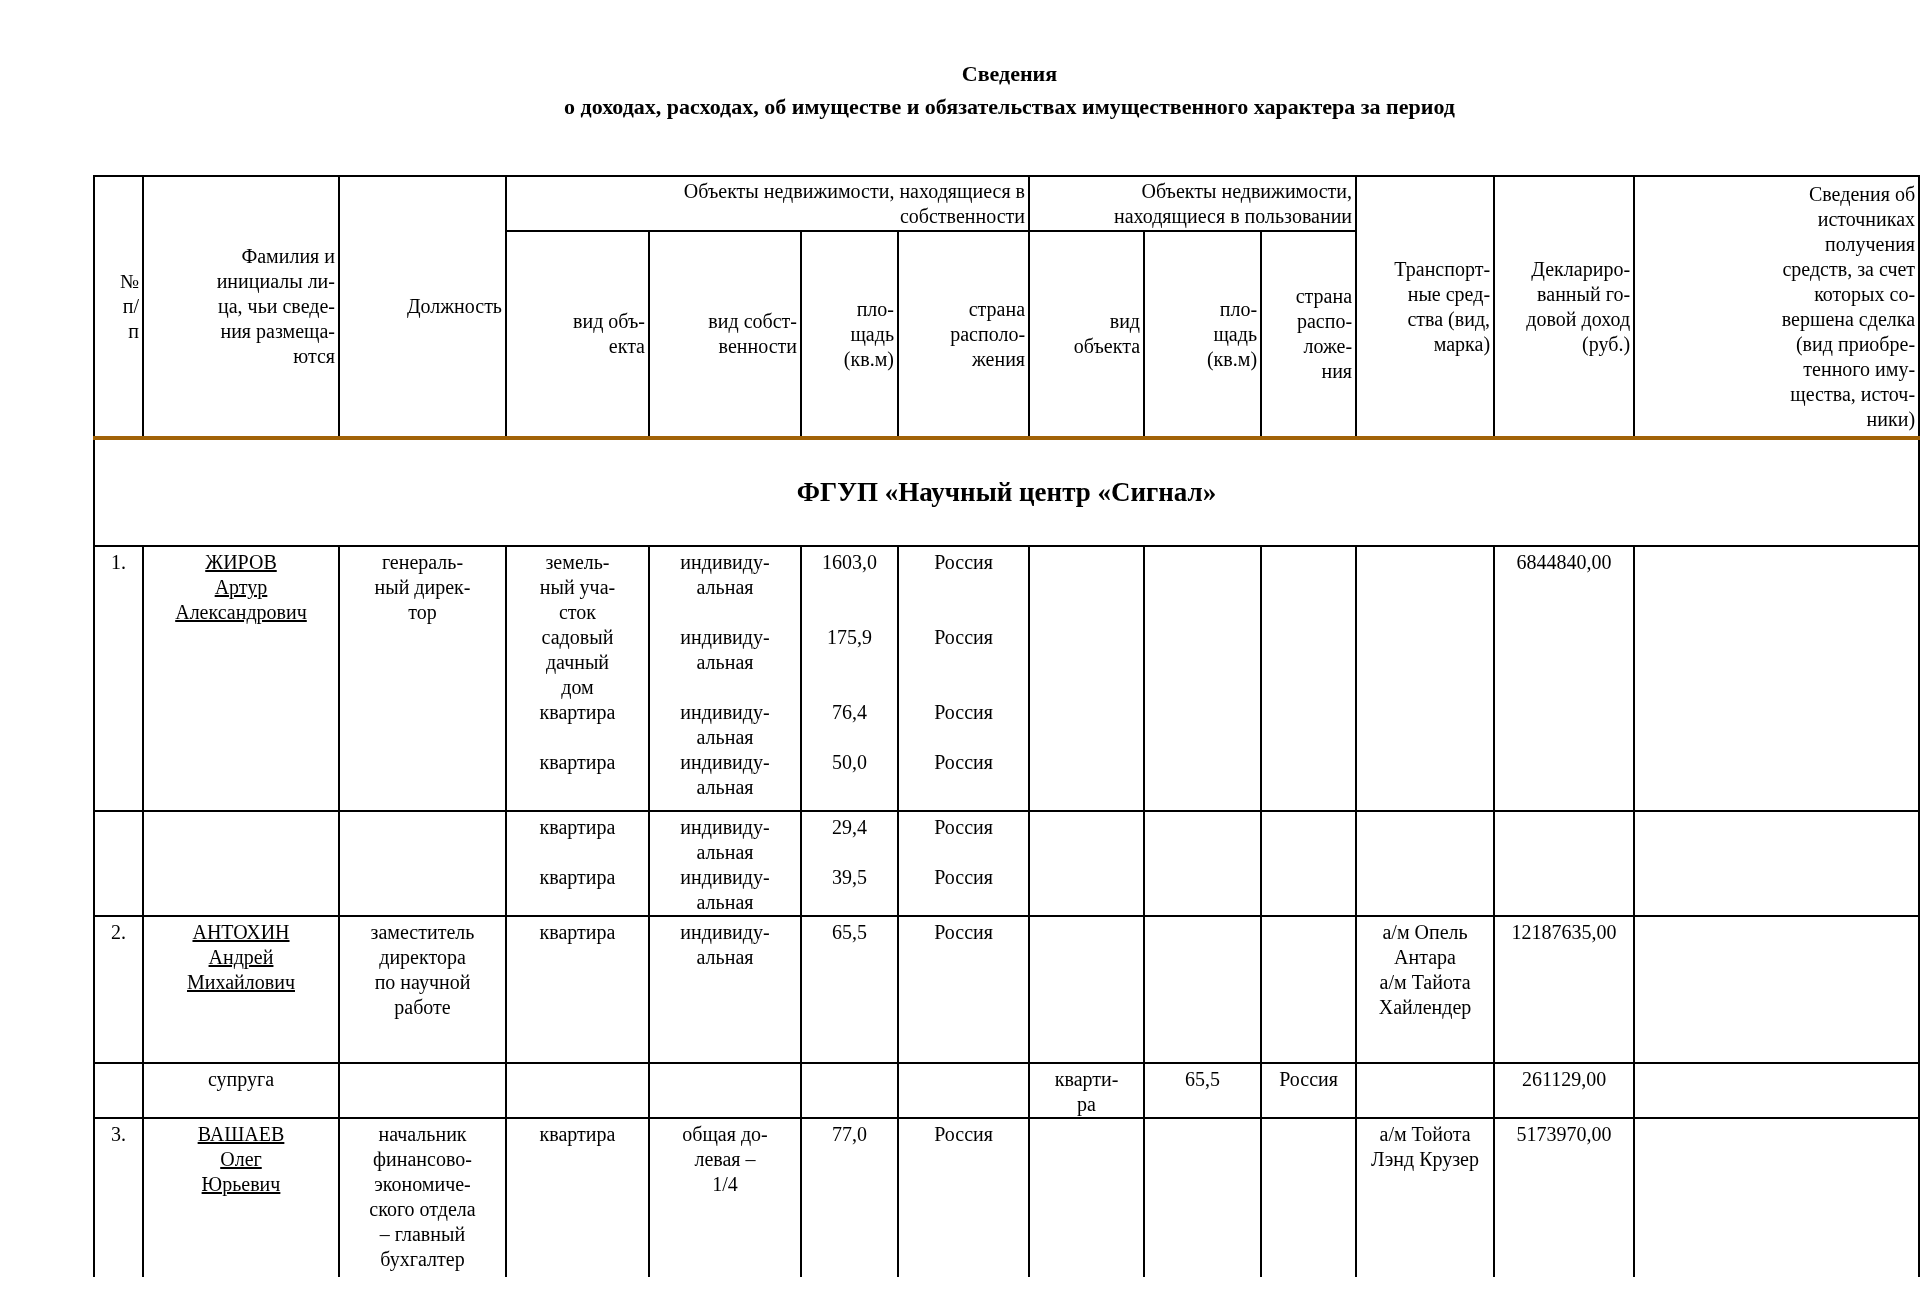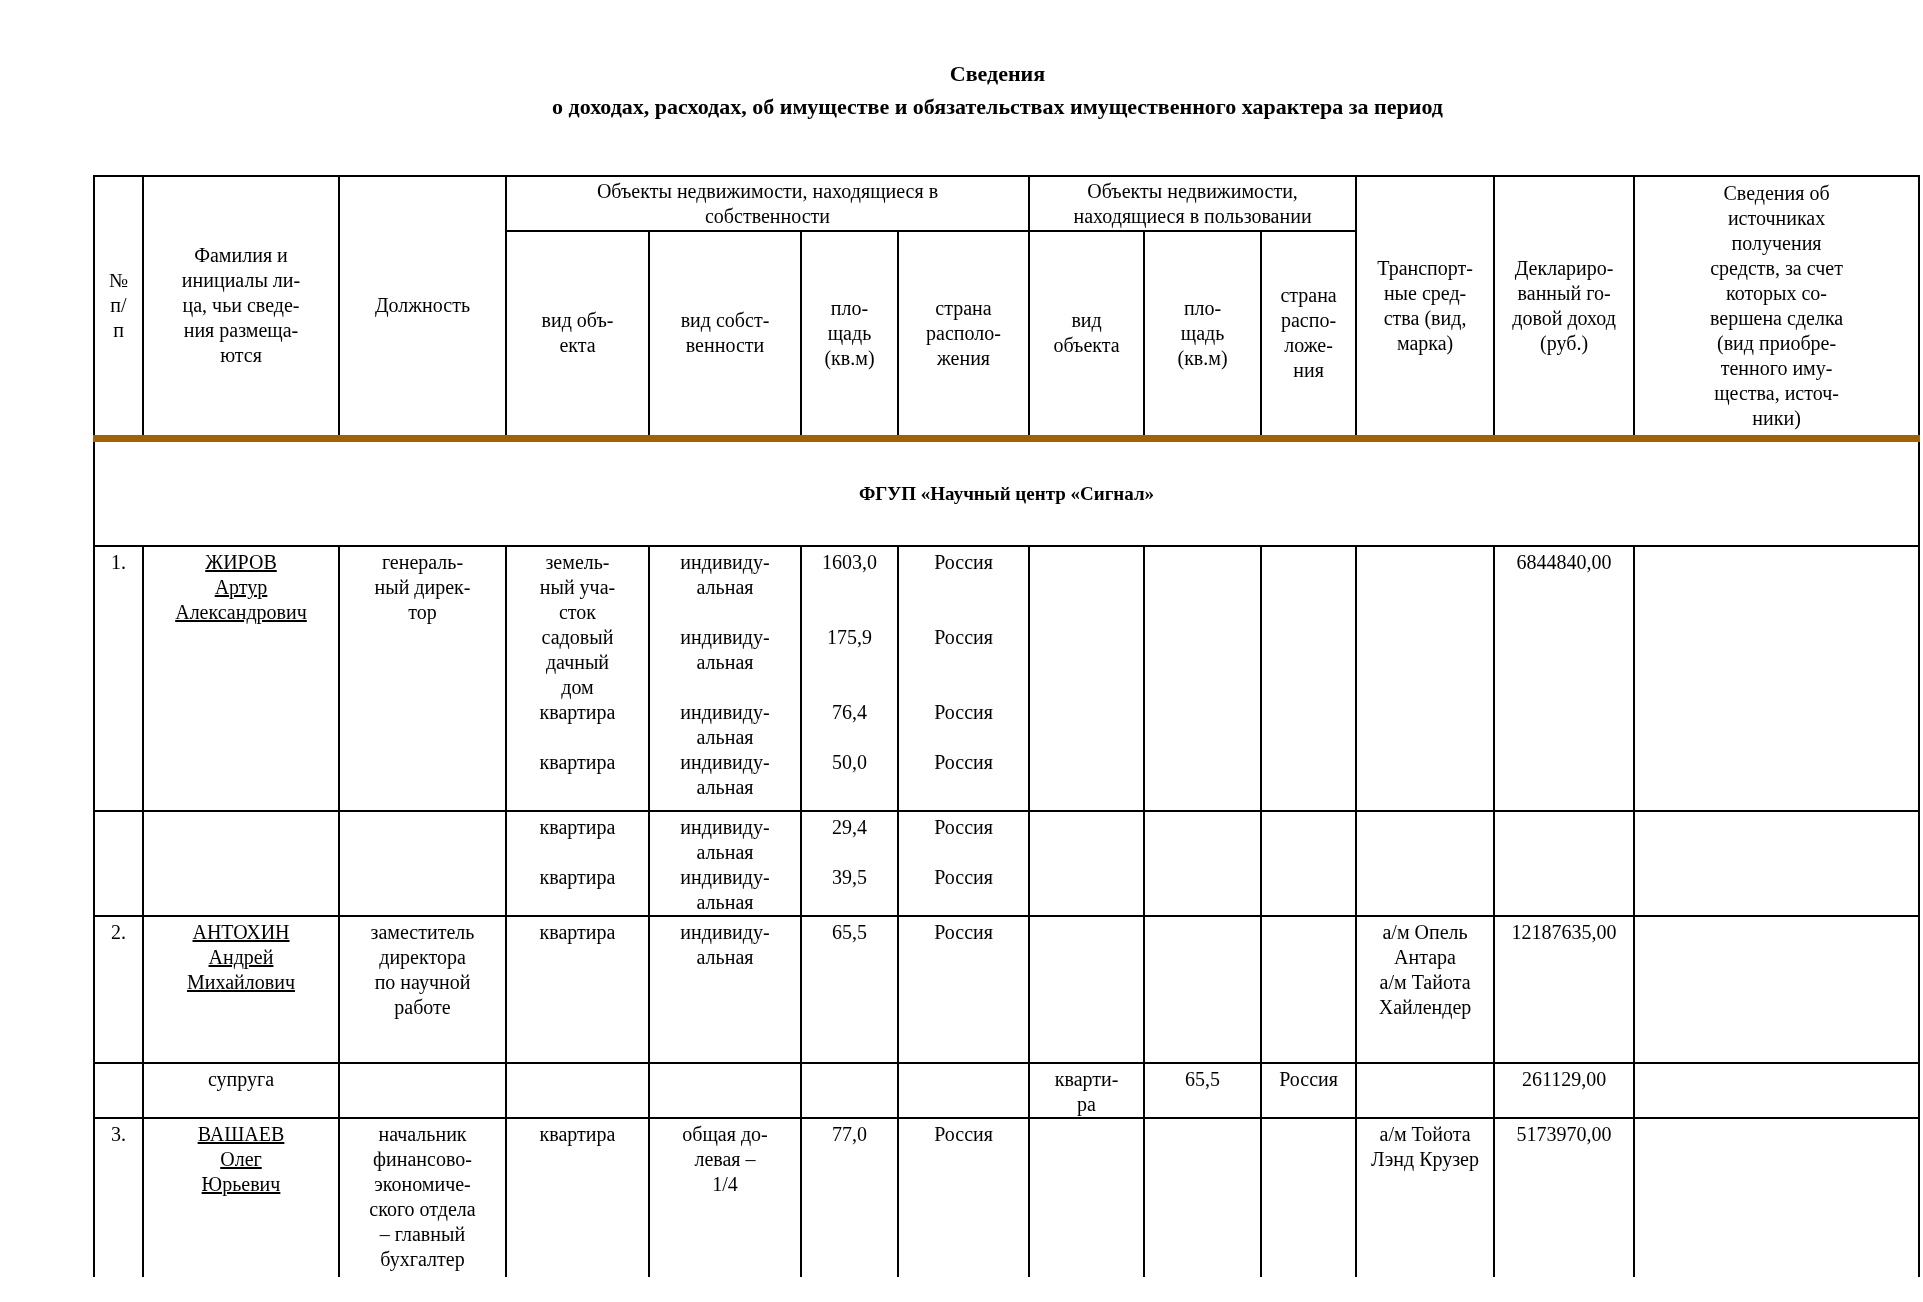--- a/index.html
+++ b/index.html
@@ -6,21 +6,21 @@
   body {
     width: 1923px; height: 1302px;
     background: #ffffff;
     font-family: "Liberation Serif", "DejaVu Serif", serif;
     color: #000;
     overflow: hidden;
   }
   .page { position: relative; width: 1923px; height: 1302px; background: #fff; }
 
   .title-block {
-    position: absolute; left: 85px; top: 57px; width: 1825px;
+    position: absolute; left: 97px; top: 57px; width: 1825px;
     text-align: center; font-weight: bold;
     font-size: 22px; line-height: 33px;
   }
 
   .table-clip {
     position: absolute; left: 93px; top: 175px;
     width: 1832px; height: 1102px;
     overflow: hidden;
   }
 
@@ -31,26 +31,27 @@
   }
   table.decl th, table.decl td {
     border: 2px solid #000;
     padding: 0 3px;
     text-align: center;
     overflow: hidden;
   }
   table.decl th {
     font-weight: normal;
     vertical-align: middle;
+    text-align: right;
   }
   tr.sub-row th { border-bottom: 3px solid #000; }
   th.span-full { border-bottom: 3px solid #000; margin-top: 12px; }
   tr.section-row td {
-    font-weight: bold; vertical-align: middle; font-size: 19px;
-    border-top: 7px solid #a16207;
+    font-weight: bold; vertical-align: middle; font-size: 27px;
+    border-top: 4px solid #a16207;
   }
   tr.data td { vertical-align: top; padding-top: 3px; }
   .pre { white-space: pre-line; }
   .ul { text-decoration: underline; }
   .e { display: block; }
   .h2 { height: 50px; }
   .h3 { height: 75px; }
 
   
   col.c-num { width: 49px; }

